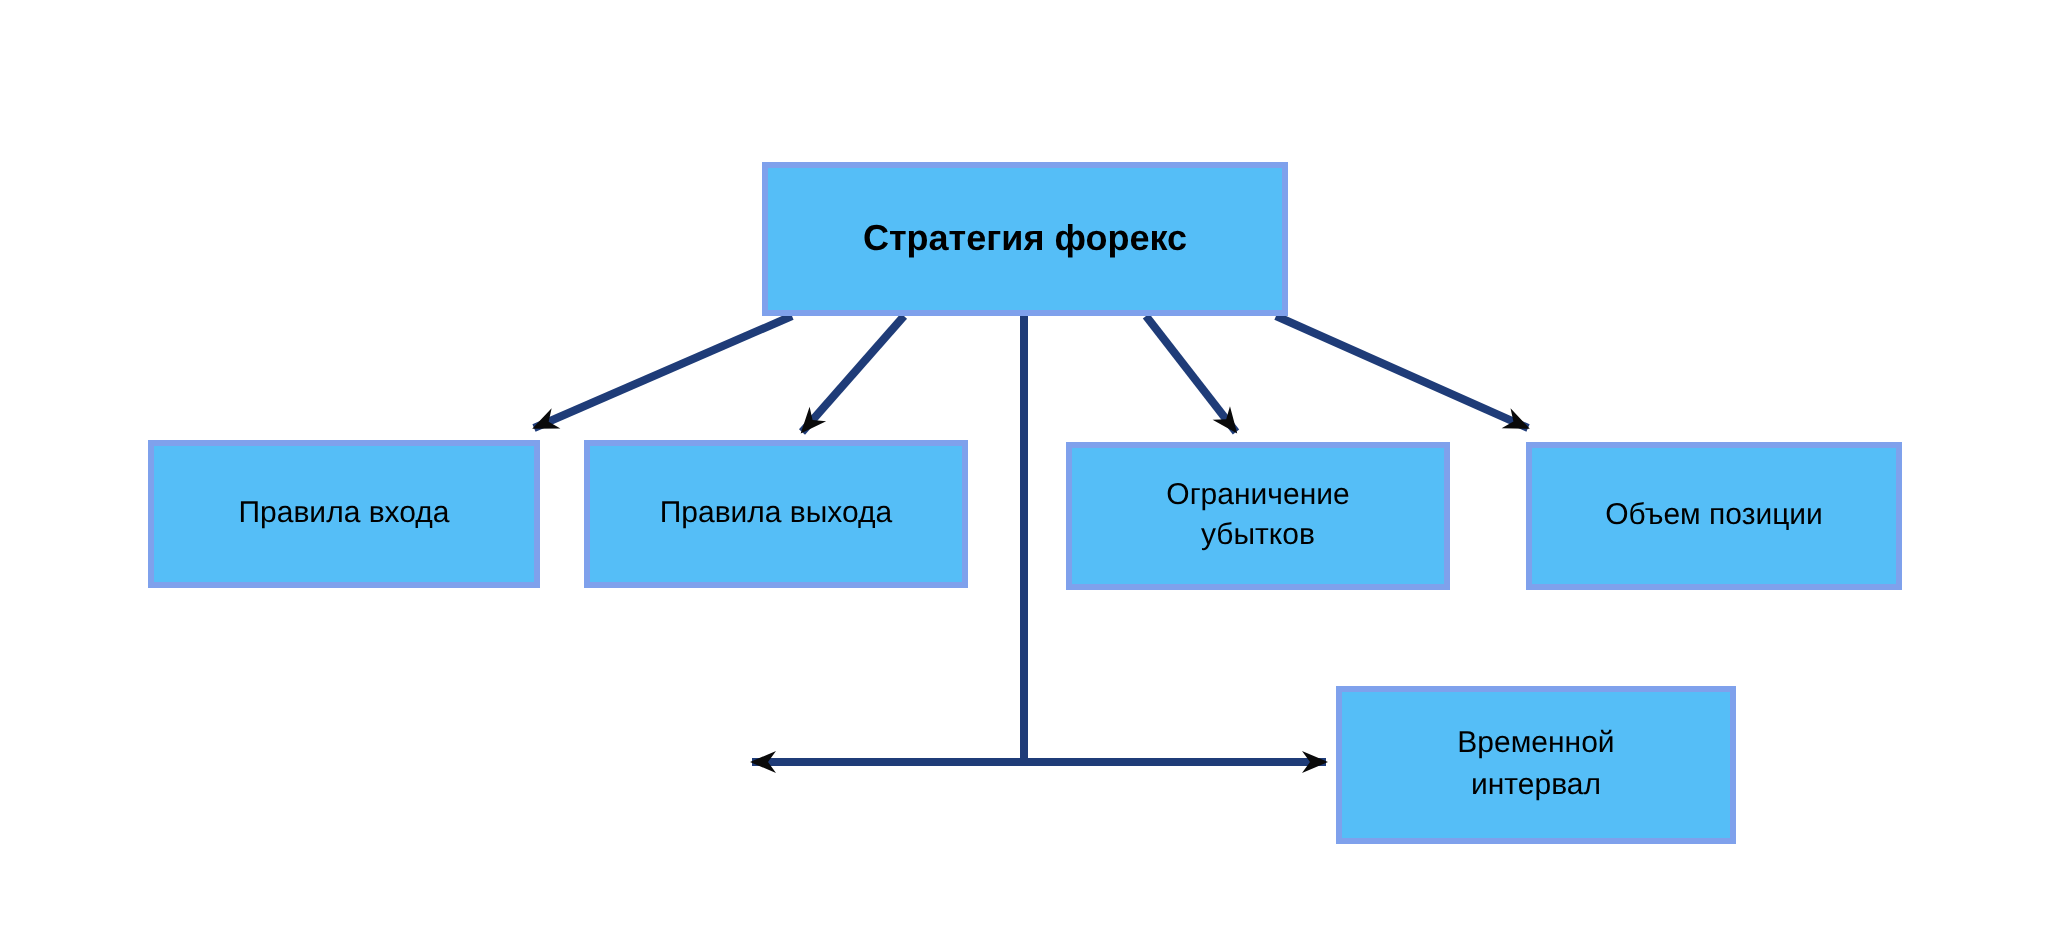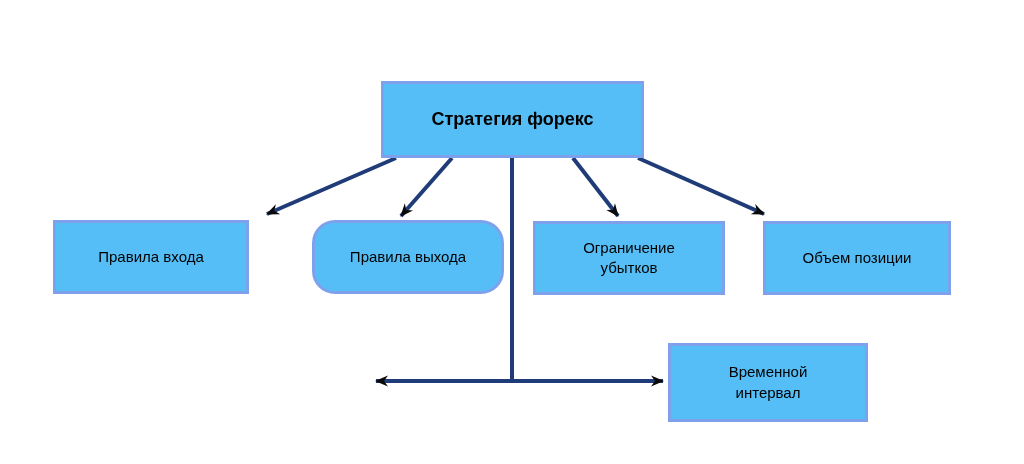--- a/index.html
+++ b/index.html
@@ -42,22 +42,22 @@
     color: var(--text, #000000);
     font-size: 15px;
     line-height: 1.35;
     white-space: pre-line;
   }
   .node--title {
     font-weight: 700;
     font-size: 18px;
   }
   .node--strategy      { left: 381px; top: 81px;  width: 263px; height: 77px; }
-  .node--entry-rules   { left: 53px;  top: 220px; width: 196px; height: 74px; }
-  .node--exit-rules    { left: 312px; top: 220px; width: 192px; height: 74px; border-radius: 23px; }
+  .node--entry-rules   { left: 74px;  top: 220px; width: 196px; height: 74px; }
+  .node--exit-rules    { left: 292px; top: 220px; width: 192px; height: 74px; }
   .node--loss-limit    { left: 533px; top: 221px; width: 192px; height: 74px; align-items: center; }
   .node--position-size { left: 763px; top: 221px; width: 188px; height: 74px; }
   .node--currency-pair { left: 177px; top: 343px; width: 194px; height: 79px; }
   .node--time-interval { left: 668px; top: 343px; width: 200px; height: 79px; justify-content: center; }
 </style>
 </head>
 <body>
 
 <div class="canvas">
 

